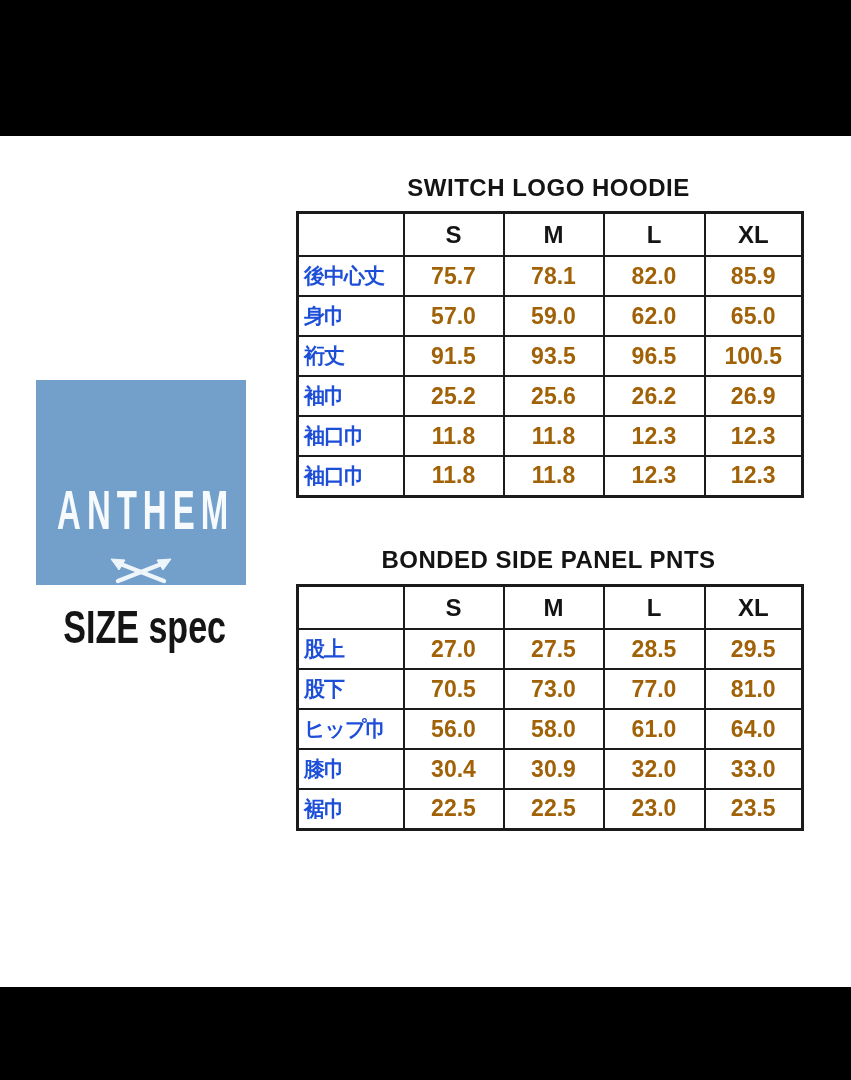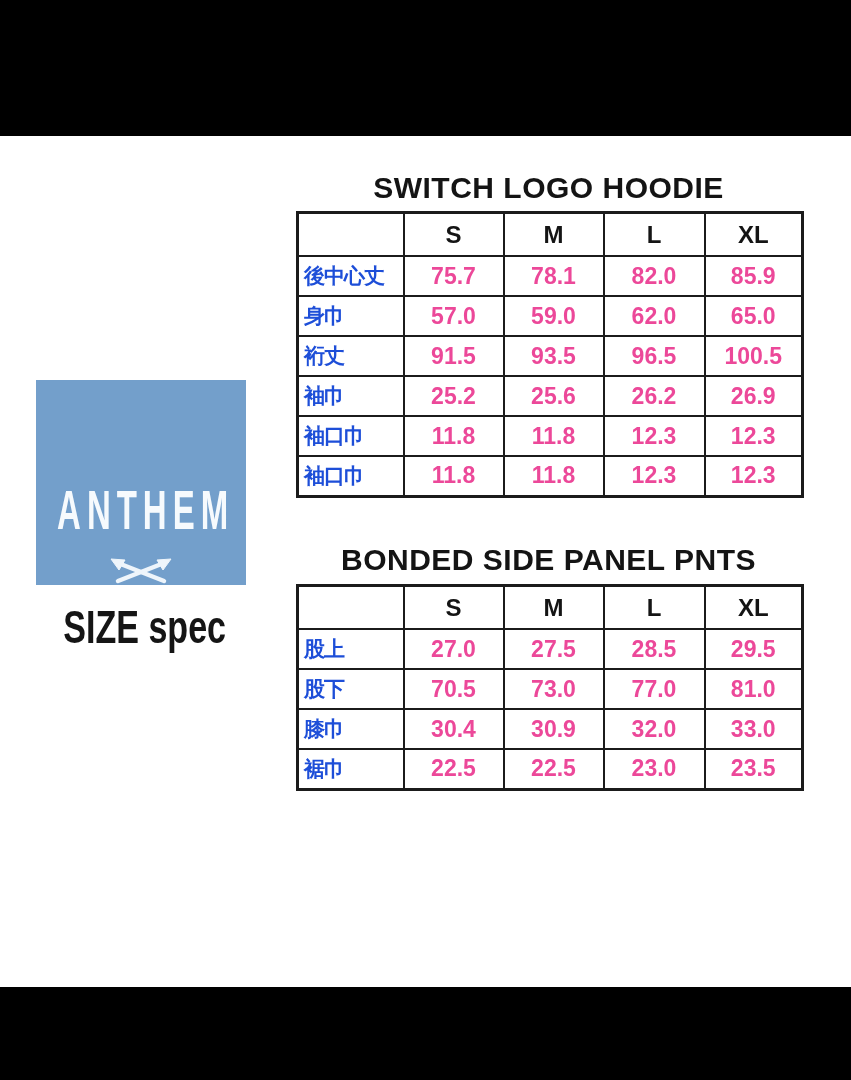--- a/index.html
+++ b/index.html
@@ -61,21 +61,21 @@
     transform-origin: center;
     white-space: nowrap;
   }
 
   
   .table-block { position: absolute; width: 505px; left: 296px; }
   .table-block.t1 { top: 38px; }
   .table-block.t2 { top: 410px; }
   .table-title {
     text-align: center;
-    font-size: 30px;
+    font-size: 24px;
     font-weight: bold;
     letter-spacing: 0.5px;
     color: #141414;
     height: 27px;
     line-height: 27px;
   }
   .table-block.t1 table { margin-top: 10px; }
   .table-block.t2 table { margin-top: 11px; }
   table {
     border-collapse: collapse;
@@ -99,21 +99,21 @@
   col.c4 { width: 98px; }
   thead th { font-size: 24px; height: 41px; color: #141414; }
   tbody th {
     font-size: 21px;
     text-align: left;
     padding-left: 5px;
     letter-spacing: -1px;
     color: #1d4ed8;
   }
   tbody tr { height: 40px; }
-  td { font-size: 23px; color: #ec4899; }
+  td { font-size: 23px; color: #a16207; }
 </style>
 </head>
 <body>
 
 <div class="page">
   <div class="bar top"></div>
 
   <div class="content">
 
     <div class="logo-square" style="background: rgb(115, 159, 203);">
@@ -225,20 +225,27 @@
               <td>29.5</td>
             </tr>
             <tr>
               <th>股下</th>
               <td>70.5</td>
               <td>73.0</td>
               <td>77.0</td>
               <td>81.0</td>
             </tr>
             <tr>
+              <th>ヒップ巾</th>
+              <td>56.0</td>
+              <td>58.0</td>
+              <td>61.0</td>
+              <td>64.0</td>
+            </tr>
+            <tr>
               <th>膝巾</th>
               <td>30.4</td>
               <td>30.9</td>
               <td>32.0</td>
               <td>33.0</td>
             </tr>
             <tr>
               <th>裾巾</th>
               <td>22.5</td>
               <td>22.5</td>

